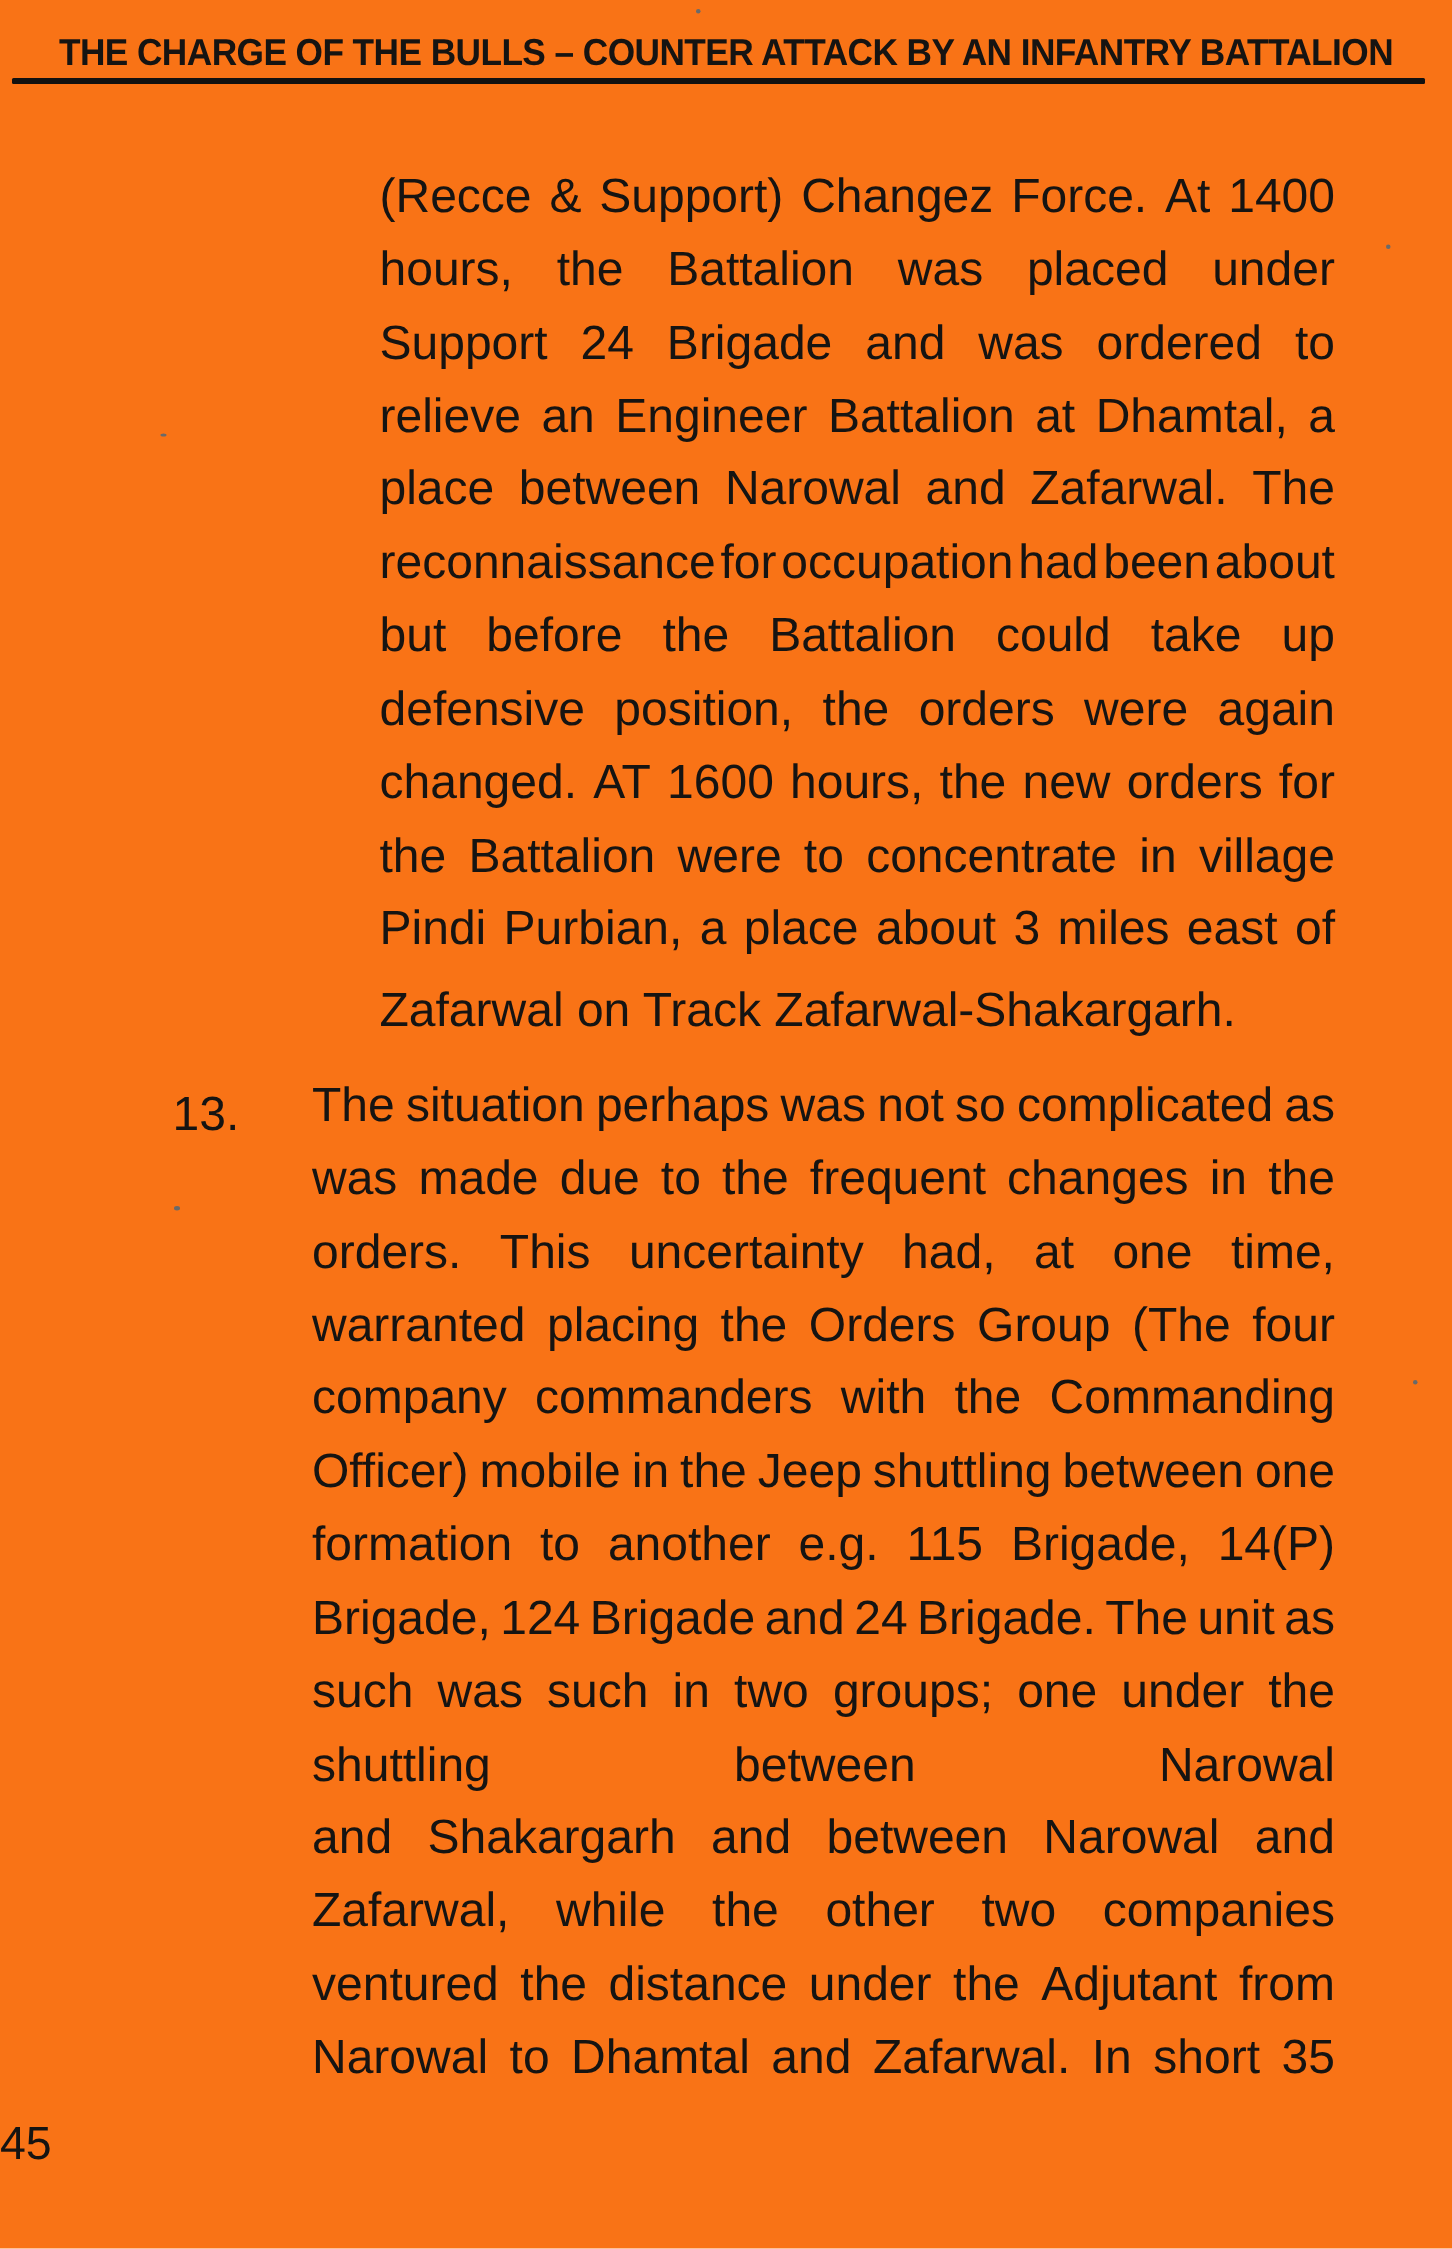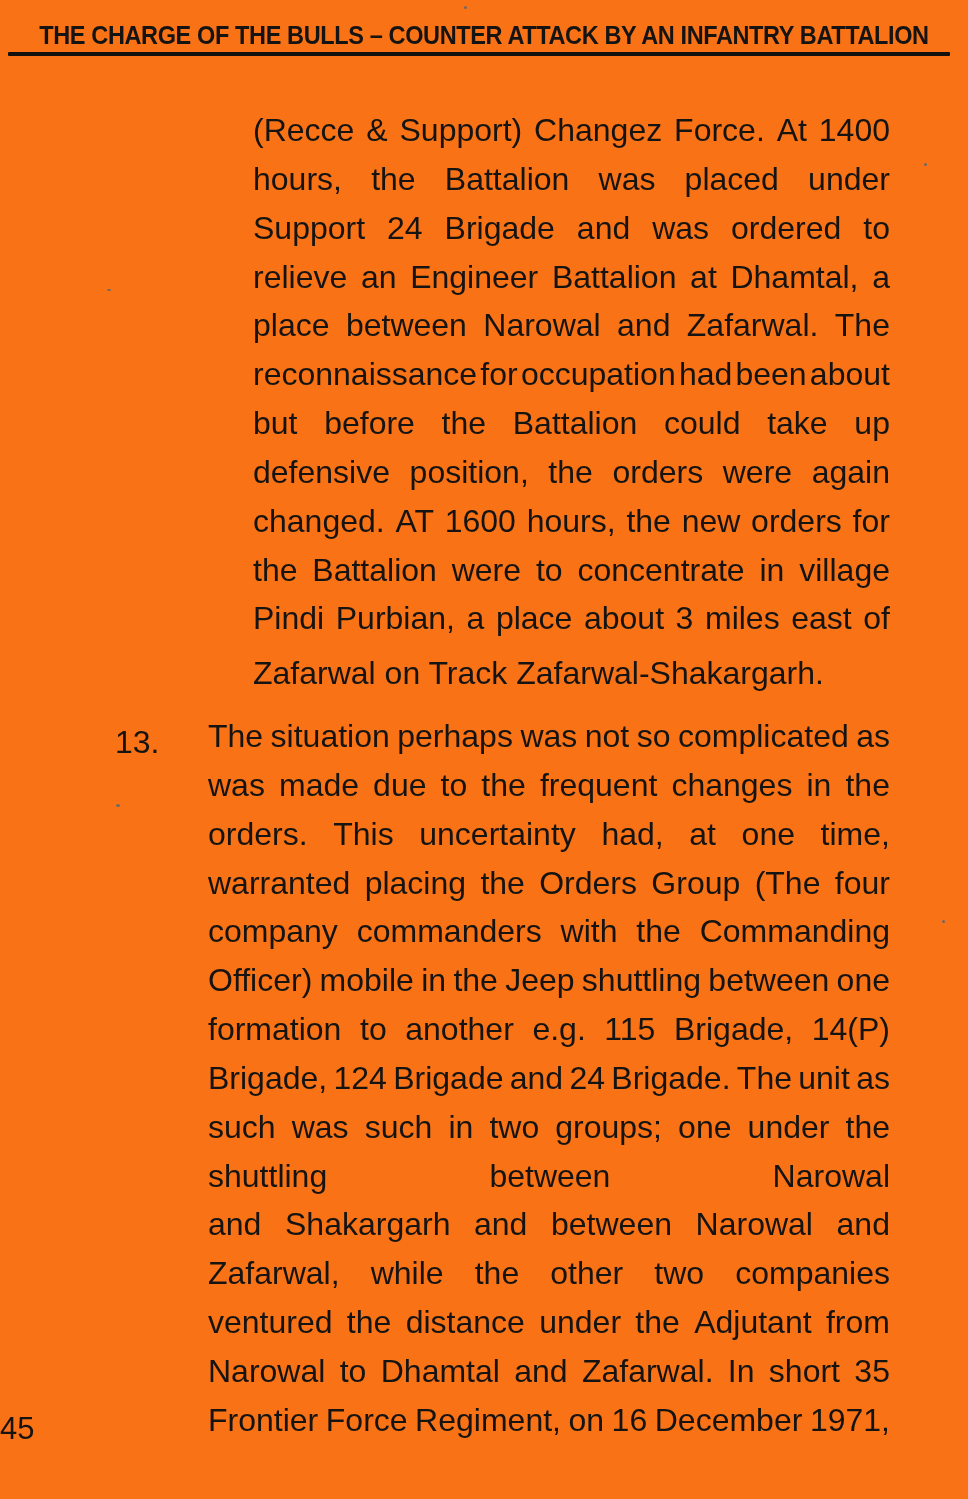--- a/index.html
+++ b/index.html
@@ -297,29 +297,20 @@
         <div class="line">
           <span class="w">Narowal</span>
           <span class="w">to</span>
           <span class="w">Dhamtal</span>
           <span class="w">and</span>
           <span class="w">Zafarwal.</span>
           <span class="w">In</span>
           <span class="w">short</span>
           <span class="w">35</span>
         </div>
-        <div class="line">
-          <span class="w">Frontier</span>
-          <span class="w">Force</span>
-          <span class="w">Regiment,</span>
-          <span class="w">on</span>
-          <span class="w">16</span>
-          <span class="w">December</span>
-          <span class="w">1971,</span>
-        </div>
       </div>
   </section>
 
   <div class="page-number">45</div>
 
   <div class="speck s1"></div>
   <div class="speck s2"></div>
   <div class="speck s3"></div>
   <div class="speck s4"></div>
   <div class="speck s5"></div>

